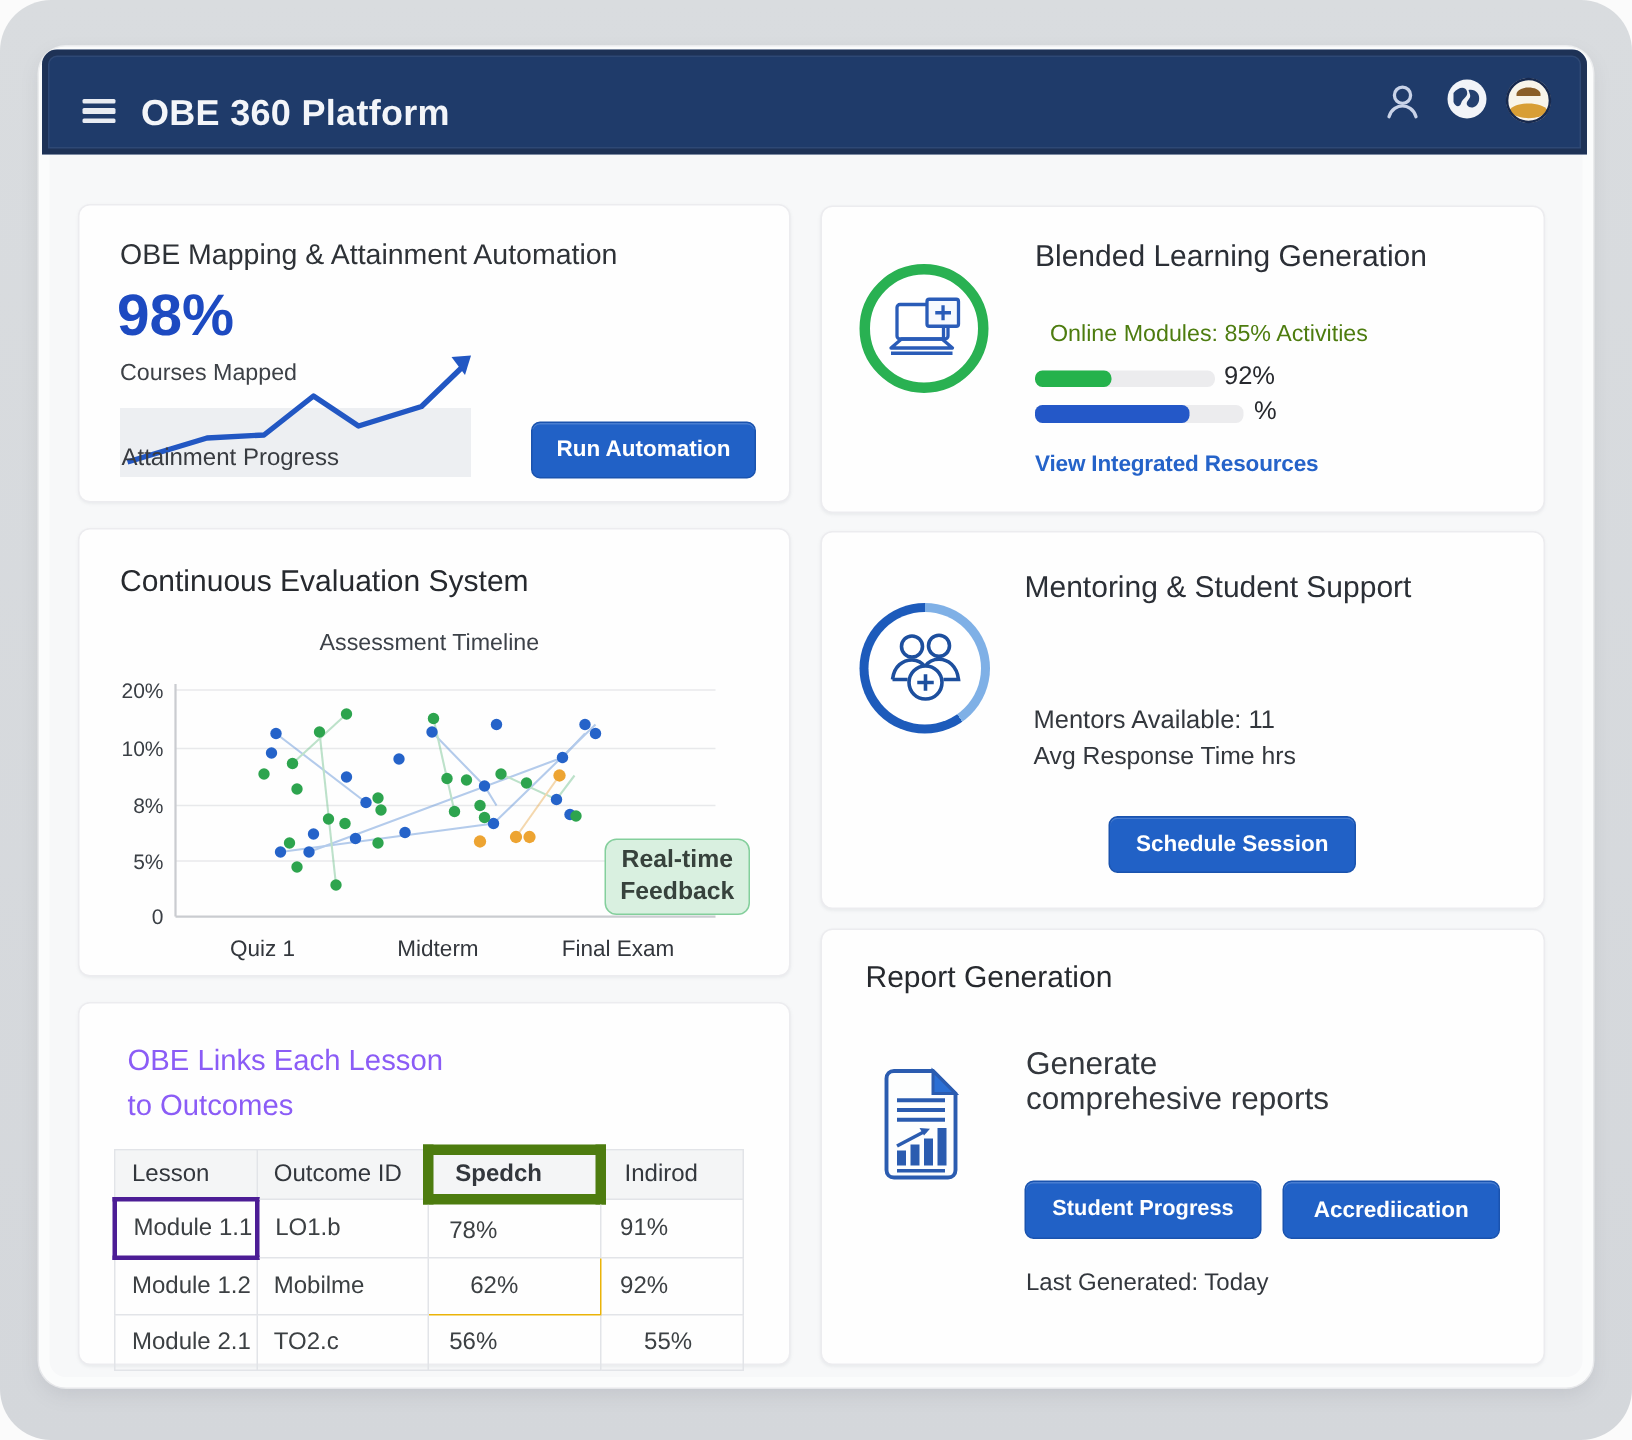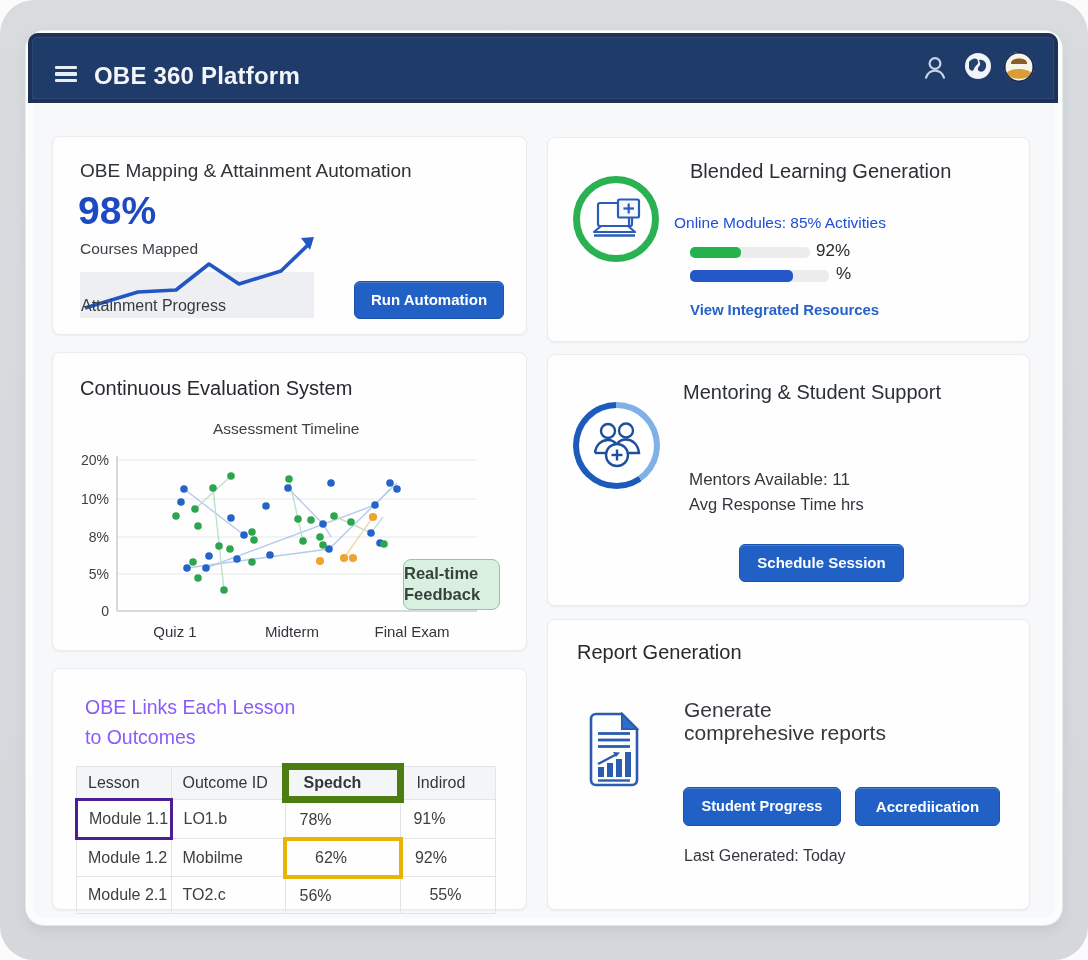--- a/index.html
+++ b/index.html
@@ -147,21 +147,21 @@
       <circle cx="298" cy="169" r="3.8"></circle>
         <circle cx="331" cy="191" r="3.8"></circle>
     </g>
     <g fill="#eda432">
       <circle cx="267" cy="208" r="4.1"></circle>
         <circle cx="291" cy="205" r="4.1"></circle>
       <circle cx="300" cy="205" r="4.1"></circle>
         <circle cx="320" cy="164" r="4.1"></circle>
     </g>
   </svg>
-  <div style="position:absolute;left:350px;top:206px;width:95px;height:46px;background:#d9f0e0;border:1.5px solid #84cf9c;border-radius:8px;text-align:left;font-size:16.5px;font-weight:bold;color:#37423c;line-height:21px;padding-top:3px">Real-time<br>Feedback</div>
+  <div style="position:absolute;left:350px;top:206px;width:95px;height:46px;background:#d9f0e0;border:1.5px solid #84cf9c;border-radius:8px;text-align:center;font-size:16.5px;font-weight:bold;color:#37423c;line-height:21px;padding-top:3px">Real-time<br>Feedback</div>
 </div>
 
 <div class="card" style="left:52px;top:668px;width:473px;height:240px">
   <div style="position:absolute;left:32px;top:24px;font-size:19.5px;color:#8b5cf6;line-height:29.5px">OBE Links Each Lesson<br>to Outcomes</div>
   <table style="position:absolute;left:22px;top:94px;width:421px;border-collapse:collapse;font-size:16px;color:#3c4043">
     <tbody>
         <tr style="background:#f4f5f6;color:#33373d">
       <th style="border:1px solid #e2e4e8;width:97px;height:29px;text-align:left;padding-left:11px;font-weight:normal">Lesson</th>
       <th style="border:1px solid #e2e4e8;width:117px;text-align:left;padding-left:11px;font-weight:normal">Outcome ID</th>
       <th style="border:7px solid #4d7c0f;width:113px;text-align:left;padding-left:15px;font-weight:bold">Spedch</th>
@@ -169,21 +169,21 @@
     </tr>
     <tr>
       <td style="border:3px solid #4c1d95;height:34px;padding-left:11px">Module 1.1</td>
       <td style="border:1px solid #e2e4e8;padding-left:11px">LO1.b</td>
       <td style="border:1px solid #e2e4e8;padding-left:14px">78%</td>
       <td style="border:1px solid #e2e4e8;padding-left:12px">91%</td>
     </tr>
     <tr>
       <td style="border:1px solid #e2e4e8;height:34px;padding-left:11px">Module 1.2</td>
       <td style="border:1px solid #e2e4e8;padding-left:11px">Mobilme</td>
-      <td style="border:4px solid #eab308;padding-left:28px">62%</td>
+      <td style="border:1px solid #eab308;padding-left:28px">62%</td>
       <td style="border:1px solid #e2e4e8;padding-left:12px">92%</td>
     </tr>
     <tr>
       <td style="border:1px solid #e2e4e8;height:34px;padding-left:11px">Module 2.1</td>
       <td style="border:1px solid #e2e4e8;padding-left:11px">TO2.c</td>
       <td style="border:1px solid #e2e4e8;padding-left:14px">56%</td>
       <td style="border:1px solid #e2e4e8;padding-left:28px">55%</td>
     </tr>
   </tbody>
     </table>
@@ -194,21 +194,21 @@
   <svg style="position:absolute;left:43px;top:58px" width="52" height="46" viewBox="0 0 52 46">
     <rect x="7" y="7" width="34" height="23" rx="2" fill="none" stroke="#2a5cb8" stroke-width="2.2"></rect>
     <line x1="38" y1="22" x2="38" y2="30" stroke="#2a5cb8" stroke-width="2.2"></line>
     <path d="M3 36 L10 30 L37 30 L44 36 Z" fill="none" stroke="#2a5cb8" stroke-width="2.2" stroke-linejoin="round"></path>
     <line x1="3" y1="39.5" x2="44" y2="39.5" stroke="#2a5cb8" stroke-width="2.4"></line>
     <rect x="27" y="3.5" width="21" height="18" rx="1.5" fill="#f6f9fe" stroke="#2a5cb8" stroke-width="2.2"></rect>
     <line x1="32.5" y1="12.5" x2="43" y2="12.5" stroke="#2a5cb8" stroke-width="2.2"></line>
     <line x1="37.7" y1="7.5" x2="37.7" y2="17.5" stroke="#2a5cb8" stroke-width="2.2"></line>
   </svg>
   <div style="position:absolute;left:142px;top:22px;font-size:20px;color:#2b2f36">Blended Learning Generation</div>
-  <div style="position:absolute;left:126px;top:76px;font-size:15.5px;color:#1d4ed8">Online Modules: 85% Activities</div>
+  <div style="position:absolute;left:152px;top:76px;font-size:15.5px;color:#4d7c0f">Online Modules: 85% Activities</div>
   <div style="position:absolute;left:142px;top:109px;width:120px;height:11px;border-radius:5px;background:#ececee">
     <div style="width:51px;height:11px;border-radius:5px;background:#25b24c"></div>
   </div>
   <div style="position:absolute;left:268px;top:103px;font-size:17px;color:#27292e">92%</div>
   <div style="position:absolute;left:142px;top:132px;width:139px;height:12px;border-radius:5px;background:#ececee">
     <div style="width:103px;height:12px;border-radius:5px;background:#2458c8"></div>
   </div>
   <div style="position:absolute;left:288px;top:126px;font-size:17px;color:#27292e">%</div>
   <div style="position:absolute;left:142px;top:163px;font-size:15px;letter-spacing:-.1px;font-weight:bold;color:#2563c9">View Integrated Resources</div>
 </div>

